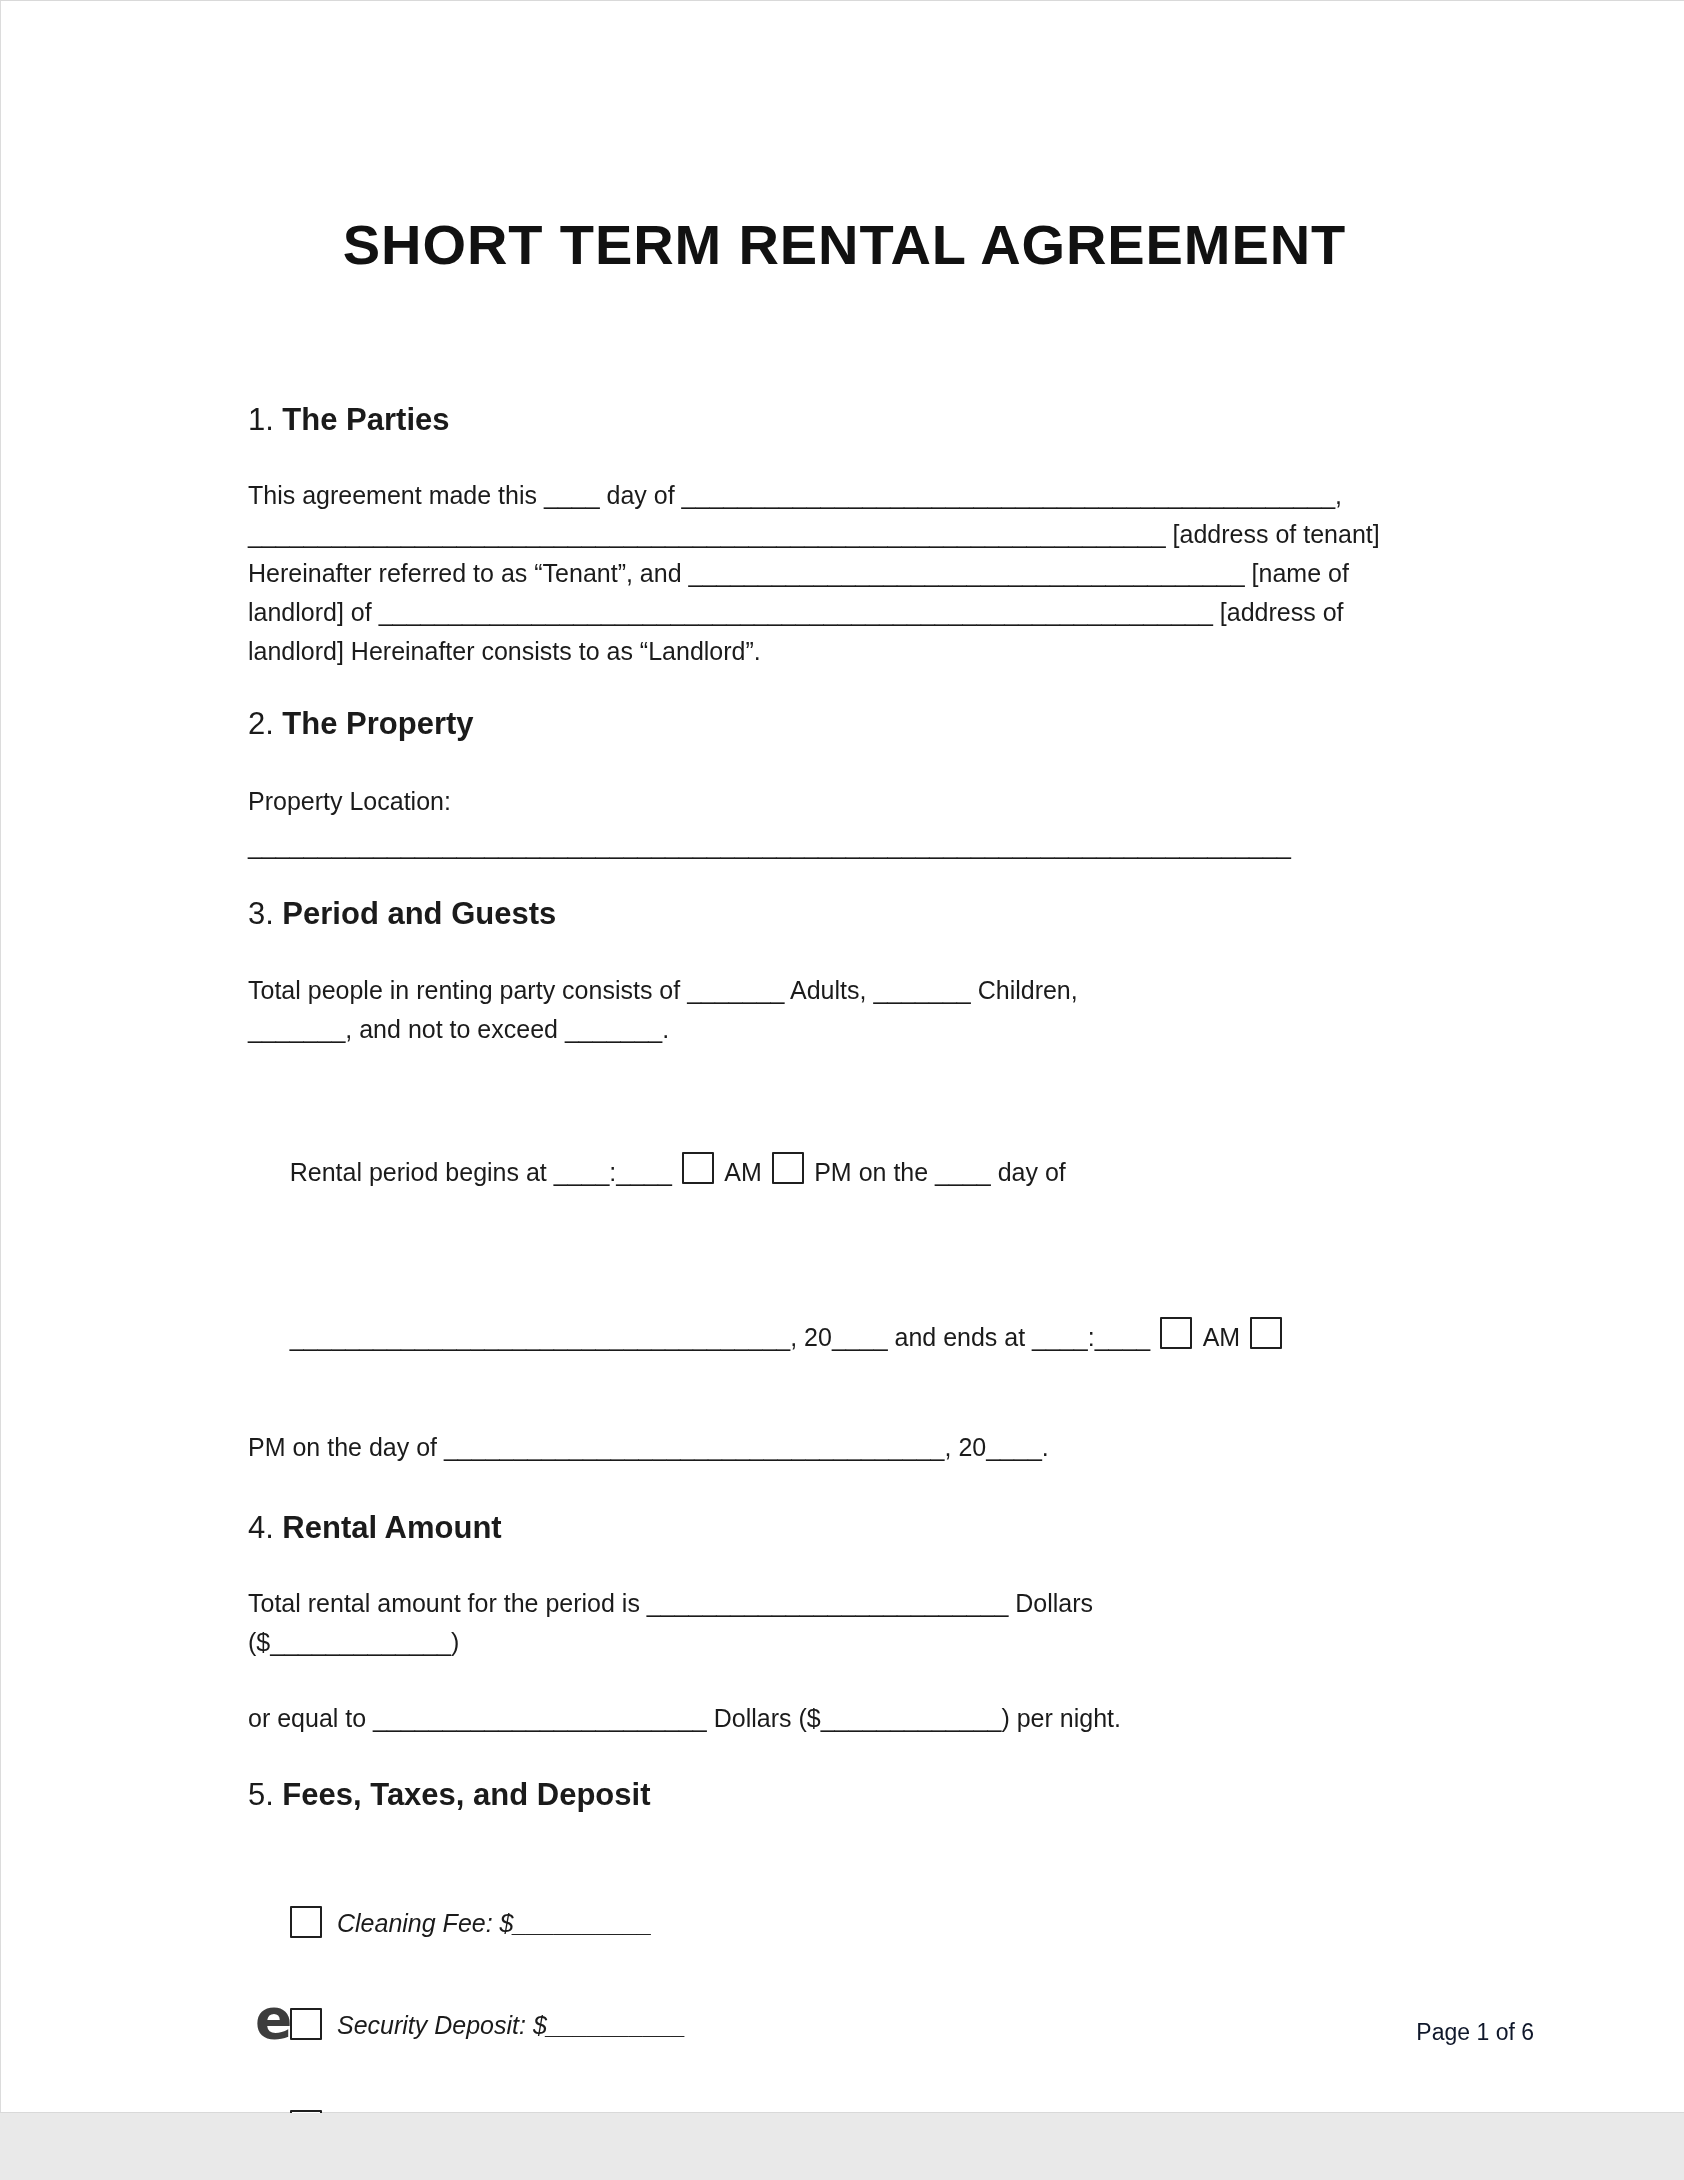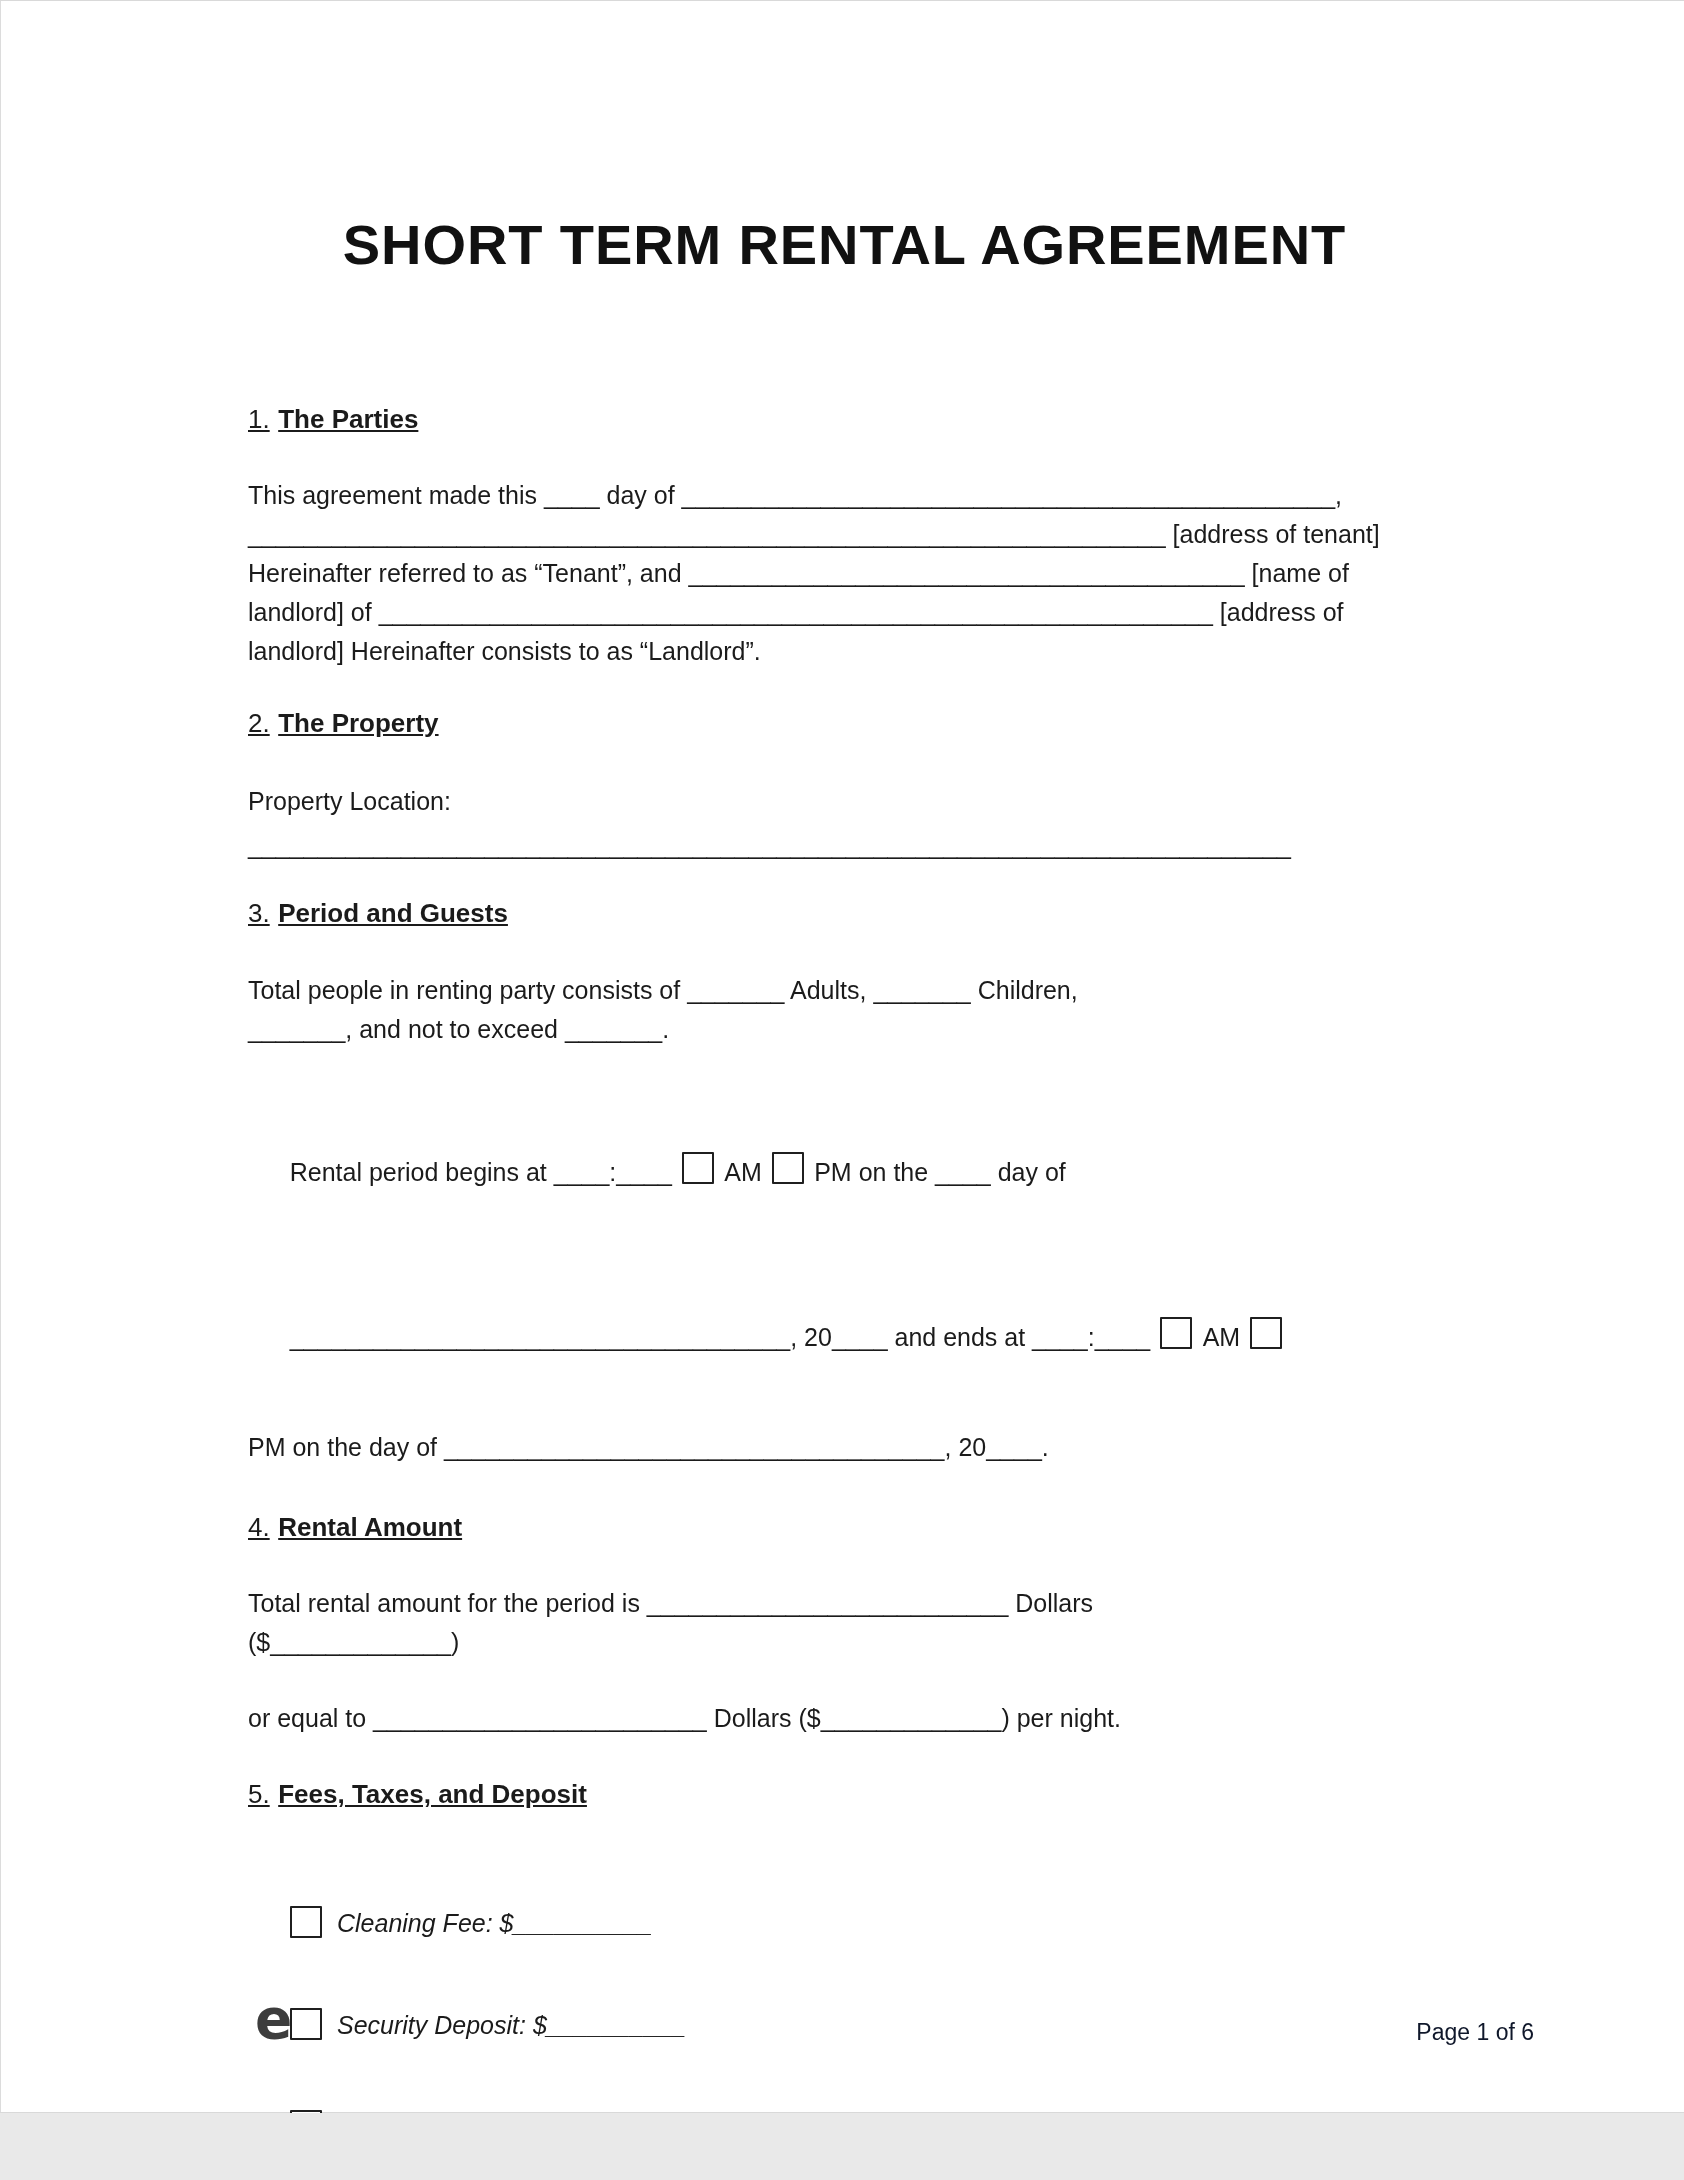--- a/index.html
+++ b/index.html
@@ -23,21 +23,21 @@
   }
   .title {
     font-size: 56px;
     line-height: 63px;
     font-weight: 700;
     text-align: center;
     letter-spacing: 0.9px;
     margin: 0;
     color: #111;
   }
-  .sec { font-size: 26px; text-decoration: underline; }
+  .sec { font-size: 31px; }
   .sec-num { margin-right: 8.5px; }
   .sec-name { font-weight: 700; }
 
   .sec-parties  { margin-top: 124px; }
   .para-parties { margin-top: 37px; }
   .sec-property { margin-top: 33px; }
   .prop-label   { margin-top: 39px; }
   .prop-blank   { margin-top: 5.1px; }
   .sec-period   { margin-top: 29px; }
   .para-people  { margin-top: 38px; }

